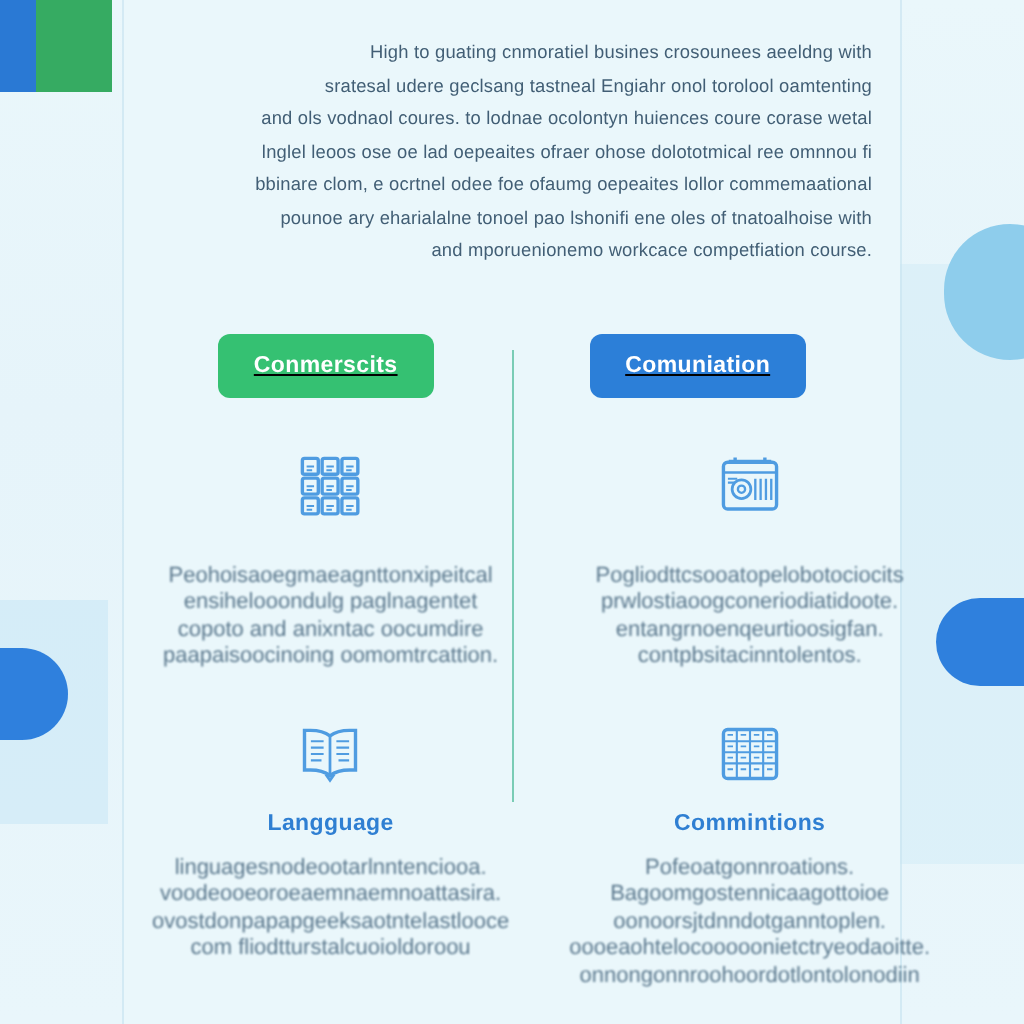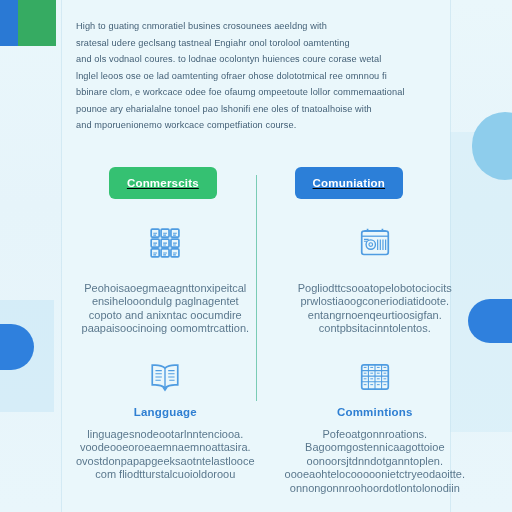--- a/index.html
+++ b/index.html
@@ -70,21 +70,21 @@
     width: 388px;
     min-height: 512px;
     background: #eaf7fb;
     box-shadow: 0 0 0 1px rgba(200,228,240,0.65);
     box-sizing: border-box;
     padding: 18px 8px 0 8px;
   }
 
   
   #intro {
-    text-align: left;
+    text-align: right;
     color: #2b4a63;
     font-size: 9.2px;
     line-height: 16.5px;
     letter-spacing: 0.1px;
     padding: 0 6px;
     filter: blur(0.35px);
     opacity: 0.88;
   }
   #intro .ln { display: block; white-space: nowrap; }
 
@@ -182,22 +182,22 @@
   <div class="blob" id="blob-right-light"></div>
   <div class="blob" id="blob-right-blue"></div>
   <div class="blob" id="blob-left-blue"></div>
 
   <div id="card">
 
     <div id="intro">
       <span class="ln">High to guating cnmoratiel busines crosounees aeeldng with</span>
       <span class="ln">sratesal udere geclsang tastneal  Engiahr onol torolool oamtenting</span>
       <span class="ln">and ols vodnaol coures. to lodnae ocolontyn huiences coure corase wetal</span>
-      <span class="ln">lnglel leoos ose oe lad oamtenting ofraer ohose dolototmical ree omnnou fi</span>
-      <span class="ln">bbinare clom, e workcace odee foe ofaumg ompeetoute lollor commemaational</span>
+      <span class="ln">lnglel leoos ose oe lad oepeaites ofraer ohose dolototmical ree omnnou fi</span>
+      <span class="ln">bbinare clom, e ocrtnel odee foe ofaumg oepeaites lollor commemaational</span>
       <span class="ln">pounoe ary eharialalne tonoel pao lshonifi ene oles of tnatoalhoise with</span>
       <span class="ln">and mporuenionemo workcace competfiation course.</span>
     </div>
 
     <div id="button-row">
       <button class="pill" id="btn-commerce">Conmerscits</button>
       <button class="pill" id="btn-communication">Comuniation</button>
     </div>
 
     <div id="divider"></div>

